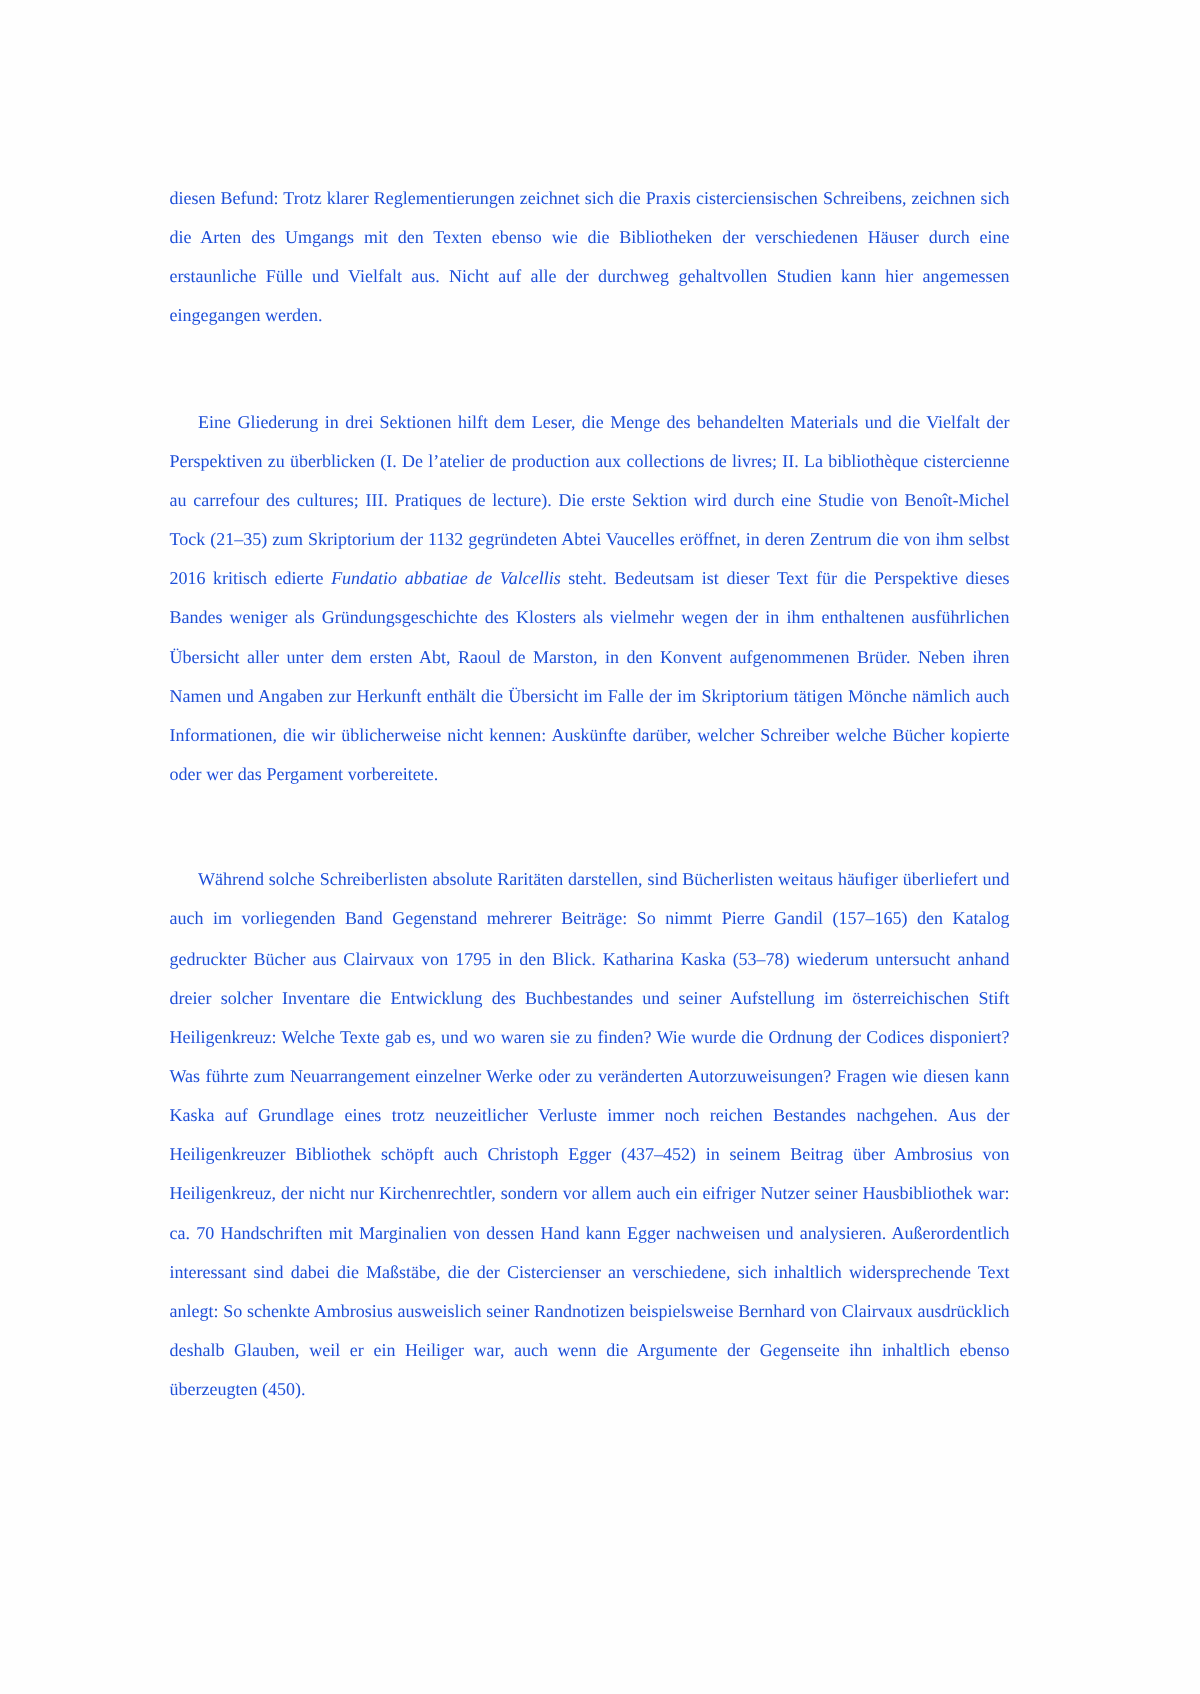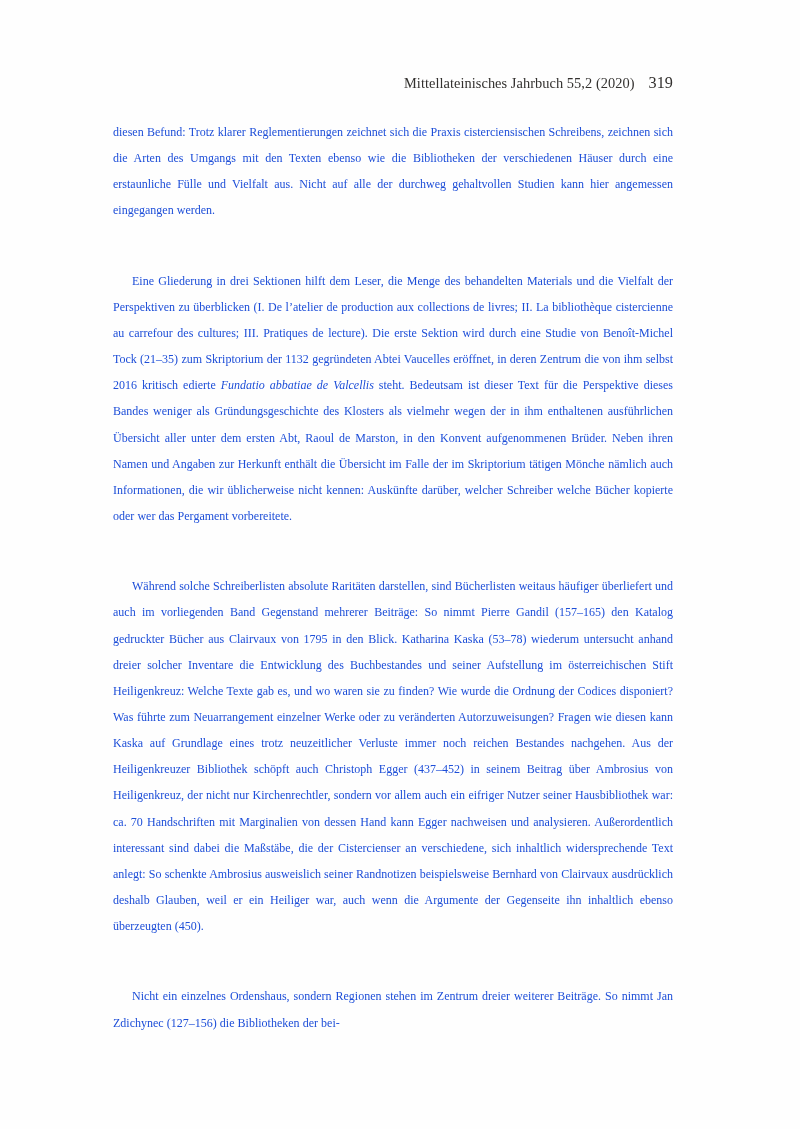--- a/index.html
+++ b/index.html
@@ -68,37 +68,31 @@
   }
   p.para i, p.para em {
     font-style: italic;
   }
 </style>
 </head>
 <body>
 
 <div class="page">
 
-  <div class="running-head">
-    <span class="rh-title">Mittellateinisches Jahrbuch 55,2 (2020)</span><span class="rh-folio">319</span>
-  </div>
 
   <div class="textblock">
 
     <p class="para">
       <span>diesen Befund: Trotz klarer Reglementierungen zeichnet sich die Praxis cisterciensischen Schreibens, zeichnen sich die Arten des Umgangs mit den Texten ebenso wie die Bibliotheken der verschiedenen Häuser durch eine erstaunliche Fülle und Vielfalt aus. Nicht auf alle der durchweg gehaltvollen Studien kann hier angemessen eingegangen werden.</span>
     </p>
 
     <p class="para indented">
       <span>Eine Gliederung in drei Sektionen hilft dem Leser, die Menge des behandelten Materials und die Vielfalt der Perspektiven zu überblicken (I. De l’atelier de production aux collections de livres; II. La bibliothèque cistercienne au carrefour des cultures; III. Pratiques de lecture). Die erste Sektion wird durch eine Studie von Benoît-Michel Tock (21–35) zum Skriptorium der 1132 gegründeten Abtei Vaucelles eröffnet, in deren Zentrum die von ihm selbst 2016 kritisch edierte </span><i>Fundatio abbatiae de Valcellis</i><span> steht. Bedeutsam ist dieser Text für die Perspektive dieses Bandes weniger als Gründungsgeschichte des Klosters als vielmehr wegen der in ihm enthaltenen ausführlichen Übersicht aller unter dem ersten Abt, Raoul de Marston, in den Konvent aufgenommenen Brüder. Neben ihren Namen und Angaben zur Herkunft enthält die Übersicht im Falle der im Skriptorium tätigen Mönche nämlich auch Informationen, die wir üblicherweise nicht kennen: Auskünfte darüber, welcher Schreiber welche Bücher kopierte oder wer das Pergament vorbereitete.</span>
     </p>
 
     <p class="para indented">
       <span>Während solche Schreiberlisten absolute Raritäten darstellen, sind Bücherlisten weitaus häufiger überliefert und auch im vorliegenden Band Gegenstand mehrerer Beiträge: So nimmt Pierre Gandil (157–165) den Katalog gedruckter Bücher aus Clairvaux von 1795 in den Blick. Katharina Kaska (53–78) wiederum untersucht anhand dreier solcher Inventare die Entwicklung des Buchbestandes und seiner Aufstellung im österreichischen Stift Heiligenkreuz: Welche Texte gab es, und wo waren sie zu finden? Wie wurde die Ordnung der Codices disponiert? Was führte zum Neuarrangement einzelner Werke oder zu veränderten Autorzuweisungen? Fragen wie diesen kann Kaska auf Grundlage eines trotz neuzeitlicher Verluste immer noch reichen Bestandes nachgehen. Aus der Heiligenkreuzer Bibliothek schöpft auch Christoph Egger (437–452) in seinem Beitrag über Ambrosius von Heiligenkreuz, der nicht nur Kirchenrechtler, sondern vor allem auch ein eifriger Nutzer seiner Hausbibliothek war: ca. 70 Handschriften mit Marginalien von dessen Hand kann Egger nachweisen und analysieren. Außerordentlich interessant sind dabei die Maßstäbe, die der Cistercienser an verschiedene, sich inhaltlich widersprechende Text anlegt: So schenkte Ambrosius ausweislich seiner Randnotizen beispielsweise Bernhard von Clairvaux ausdrücklich deshalb Glauben, weil er ein Heiliger war, auch wenn die Argumente der Gegenseite ihn inhaltlich ebenso überzeugten (450).</span>
     </p>
 
-    <p class="para indented">
-      <span>Nicht ein einzelnes Ordenshaus, sondern Regionen stehen im Zentrum dreier weiterer Beiträge. So nimmt Jan Zdichynec (127–156) die Bibliotheken der bei-</span>
-    </p>
 
   </div>
 
 </div>
 
 </body></html>

